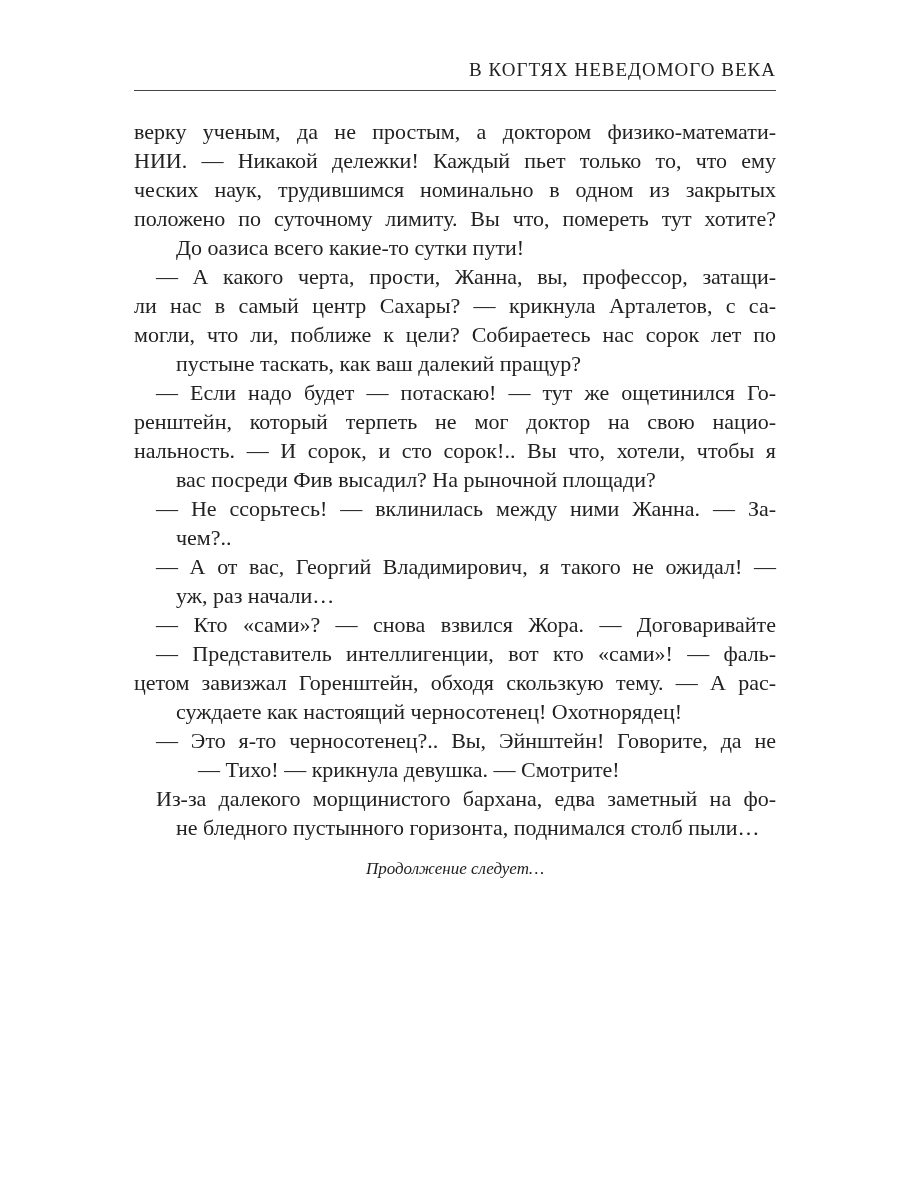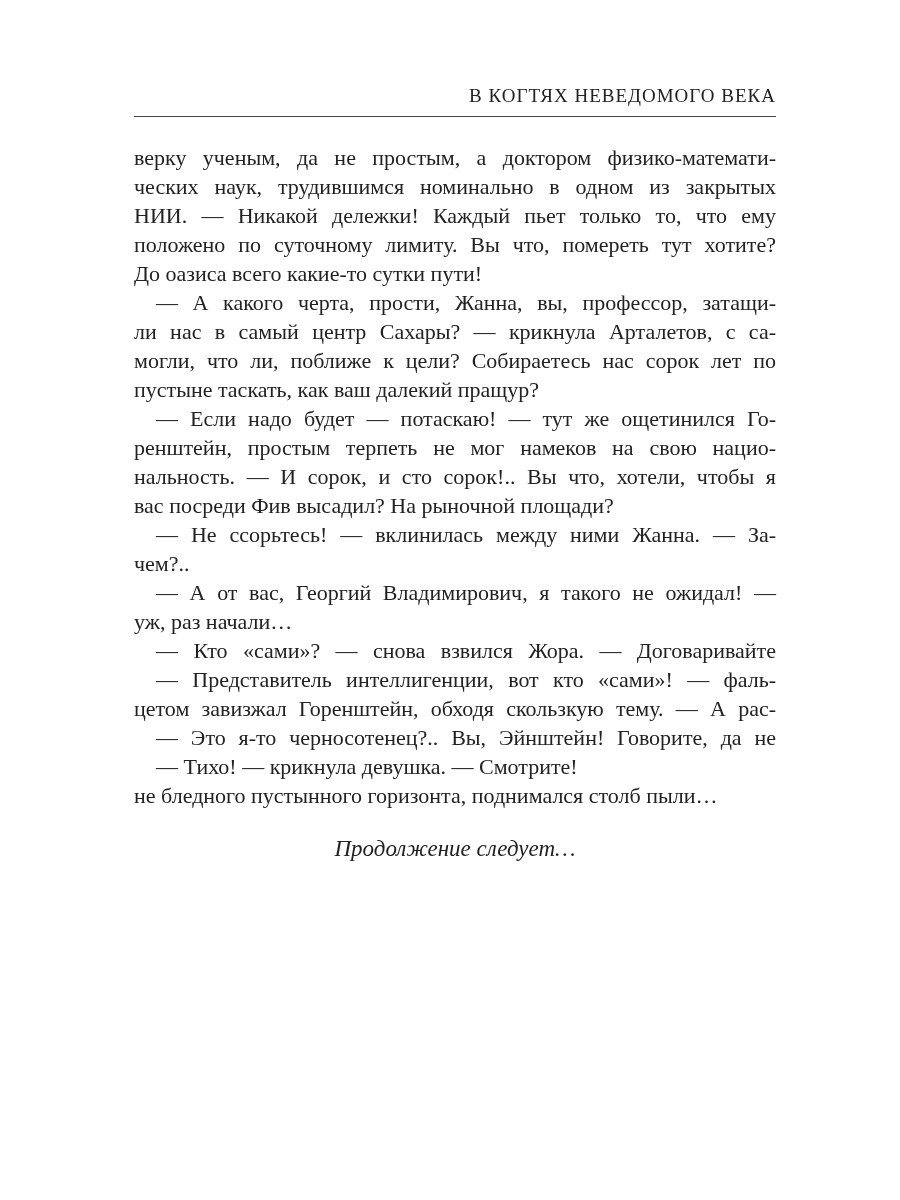--- a/index.html
+++ b/index.html
@@ -12,21 +12,21 @@
     width: 900px;
     height: 1200px;
     background: var(--paper, #ffffff);
     font-family: "Liberation Serif", "DejaVu Serif", serif;
     color: var(--ink, #222222);
     overflow: hidden;
   }
   .content {
     position: absolute;
     left: 134px;
-    top: 86px;
+    top: 60px;
     width: 642px;
   }
   .running-head {
     text-align: right;
     font-size: 19px;
     line-height: 19px;
     letter-spacing: 1px;
     font-weight: normal;
     color: var(--ink, #222222);
     white-space: nowrap;
@@ -47,59 +47,62 @@
     height: 29px;
     line-height: 29px;
     text-align: justify;
     text-align-last: justify;
     white-space: normal;
     overflow: visible;
   }
   .line.last {
     text-align: left;
     text-align-last: left;
+    margin-left: 42px;
   }
   .line.indent {
     padding-left: 22px;
   }
   .closing {
-    margin-top: 24px;
+    margin-top: 12px;
     text-align: center;
     font-style: italic;
-    font-size: 23px;
+    font-size: 17px;
     line-height: 29px;
   }
 </style>
 </head>
 <body>
 
 <div class="page" style="--ink: #222222; --paper: #ffffff; --rule: #444444;">
   <div class="content">
     <div class="running-head">В КОГТЯХ НЕВЕДОМОГО ВЕКА</div>
     <hr class="head-rule">
     <div class="text-block">
         <div class="line">верку ученым, да не простым, а доктором физико-математи-</div>
+        <div class="line">НИИ. — Никакой дележки! Каждый пьет только то, что ему</div>
         <div class="line">ческих наук, трудившимся номинально в одном из закрытых</div>
-        <div class="line">НИИ. — Никакой дележки! Каждый пьет только то, что ему</div>
         <div class="line">положено по суточному лимиту. Вы что, помереть тут хотите?</div>
         <div class="line last">До оазиса всего какие-то сутки пути!</div>
         <div class="line indent">— А какого черта, прости, Жанна, вы, профессор, затащи-</div>
         <div class="line">ли нас в самый центр Сахары? — крикнула Арталетов, с са-</div>
         <div class="line">могли, что ли, поближе к цели? Собираетесь нас сорок лет по</div>
         <div class="line last">пустыне таскать, как ваш далекий пращур?</div>
         <div class="line indent">— Если надо будет — потаскаю! — тут же ощетинился Го-</div>
-        <div class="line">ренштейн, простым терпеть не мог намеков на свою нацио-</div>
+        <div class="line">ренштейн, который терпеть не мог доктор на свою нацио-</div>
         <div class="line">нальность. — И сорок, и сто сорок!.. Вы что, хотели, чтобы я</div>
         <div class="line last">вас посреди Фив высадил? На рыночной площади?</div>
         <div class="line indent">— Не ссорьтесь! — вклинилась между ними Жанна. — За-</div>
         <div class="line last">чем?..</div>
         <div class="line indent">— А от вас, Георгий Владимирович, я такого не ожидал! —</div>
         <div class="line last">уж, раз начали…</div>
         <div class="line indent">— Кто «сами»? — снова взвился Жора. — Договаривайте</div>
         <div class="line indent">— Представитель интеллигенции, вот кто «сами»! — фаль-</div>
         <div class="line">цетом завизжал Горенштейн, обходя скользкую тему. — А рас-</div>
+        <div class="line last">суждаете как настоящий черносотенец! Охотнорядец!</div>
         <div class="line indent">— Это я-то черносотенец?.. Вы, Эйнштейн! Говорите, да не</div>
         <div class="line indent last">— Тихо! — крикнула девушка. — Смотрите!</div>
+        <div class="line indent">Из-за далекого морщинистого бархана, едва заметный на фо-</div>
         <div class="line last">не бледного пустынного горизонта, поднимался столб пыли…</div>
       </div>
     <div class="closing">Продолжение следует…</div>
   </div>
 </div>
 
 </body></html>

